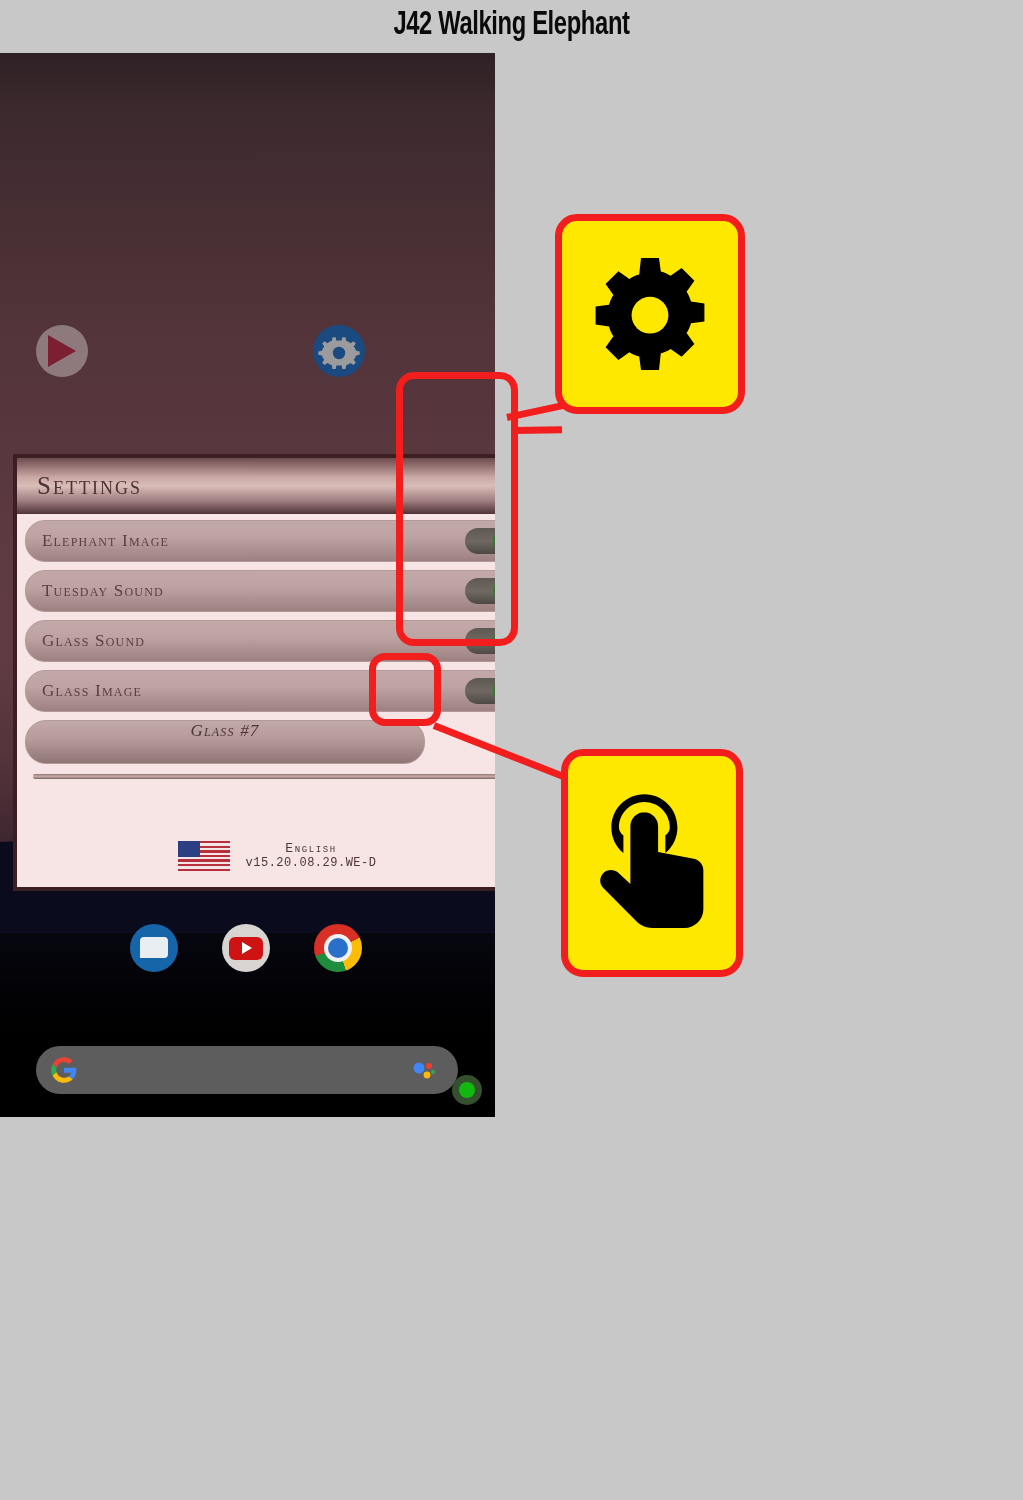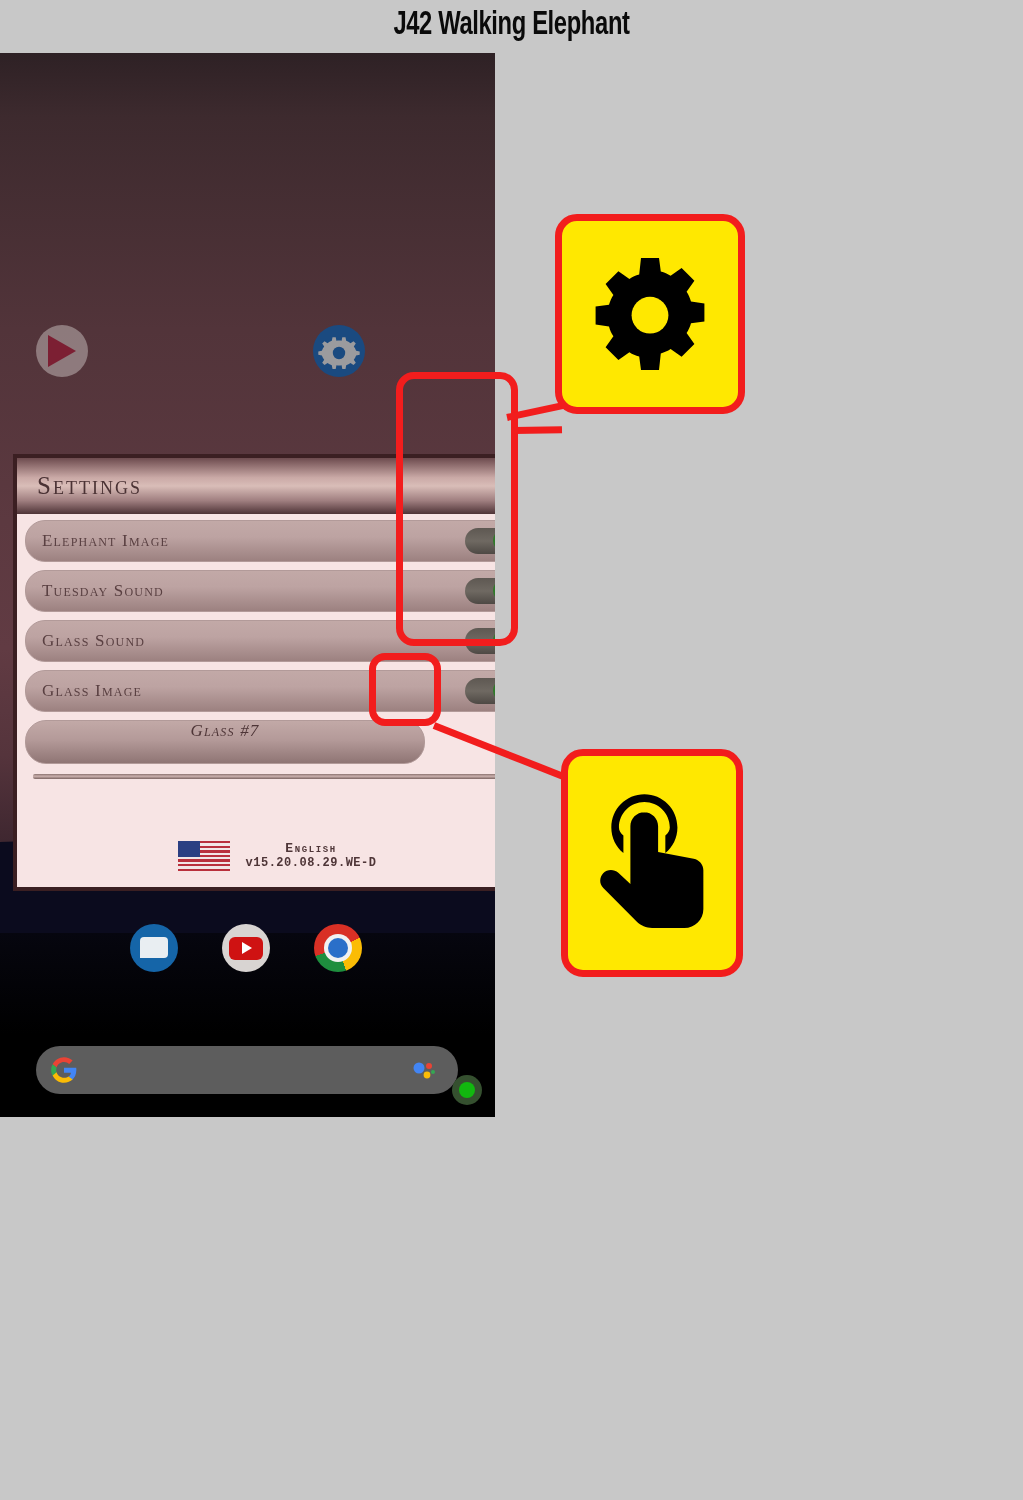--- a/index.html
+++ b/index.html
@@ -154,21 +154,21 @@
     display:flex;align-items:center;justify-content:center;
   }
   #stop-button{left:6px;width:146px;}
   #save-button{right:6px;width:146px;}
   .action-label{
     font-family:"Liberation Serif",serif;font-size:16px;color:#3f2b2d;
     letter-spacing:1.4px;font-variant:small-caps;
   }
   #footer-row{
     position:absolute;left:0;bottom:16px;width:100%;
-    display:flex;align-items:center;justify-content:center;gap:16px;font-weight:bold;
+    display:flex;align-items:center;justify-content:center;gap:16px;
   }
   #us-flag{width:52px;height:30px;position:relative;overflow:hidden;}
   #us-flag .stripes{position:absolute;inset:0;background:repeating-linear-gradient(180deg,#b9303c 0 2.3px,#f2e6e6 2.3px 4.6px);}
   #us-flag .canton{position:absolute;left:0;top:0;width:22px;height:16px;background:#2b3f82;}
   #footer-text{
     font-family:"Liberation Mono",monospace;font-size:12px;color:#4e3537;
     line-height:15px;text-align:center;letter-spacing:.5px;
   }
   #footer-lang{font-variant:small-caps;letter-spacing:1.6px;font-size:13px;}
   

